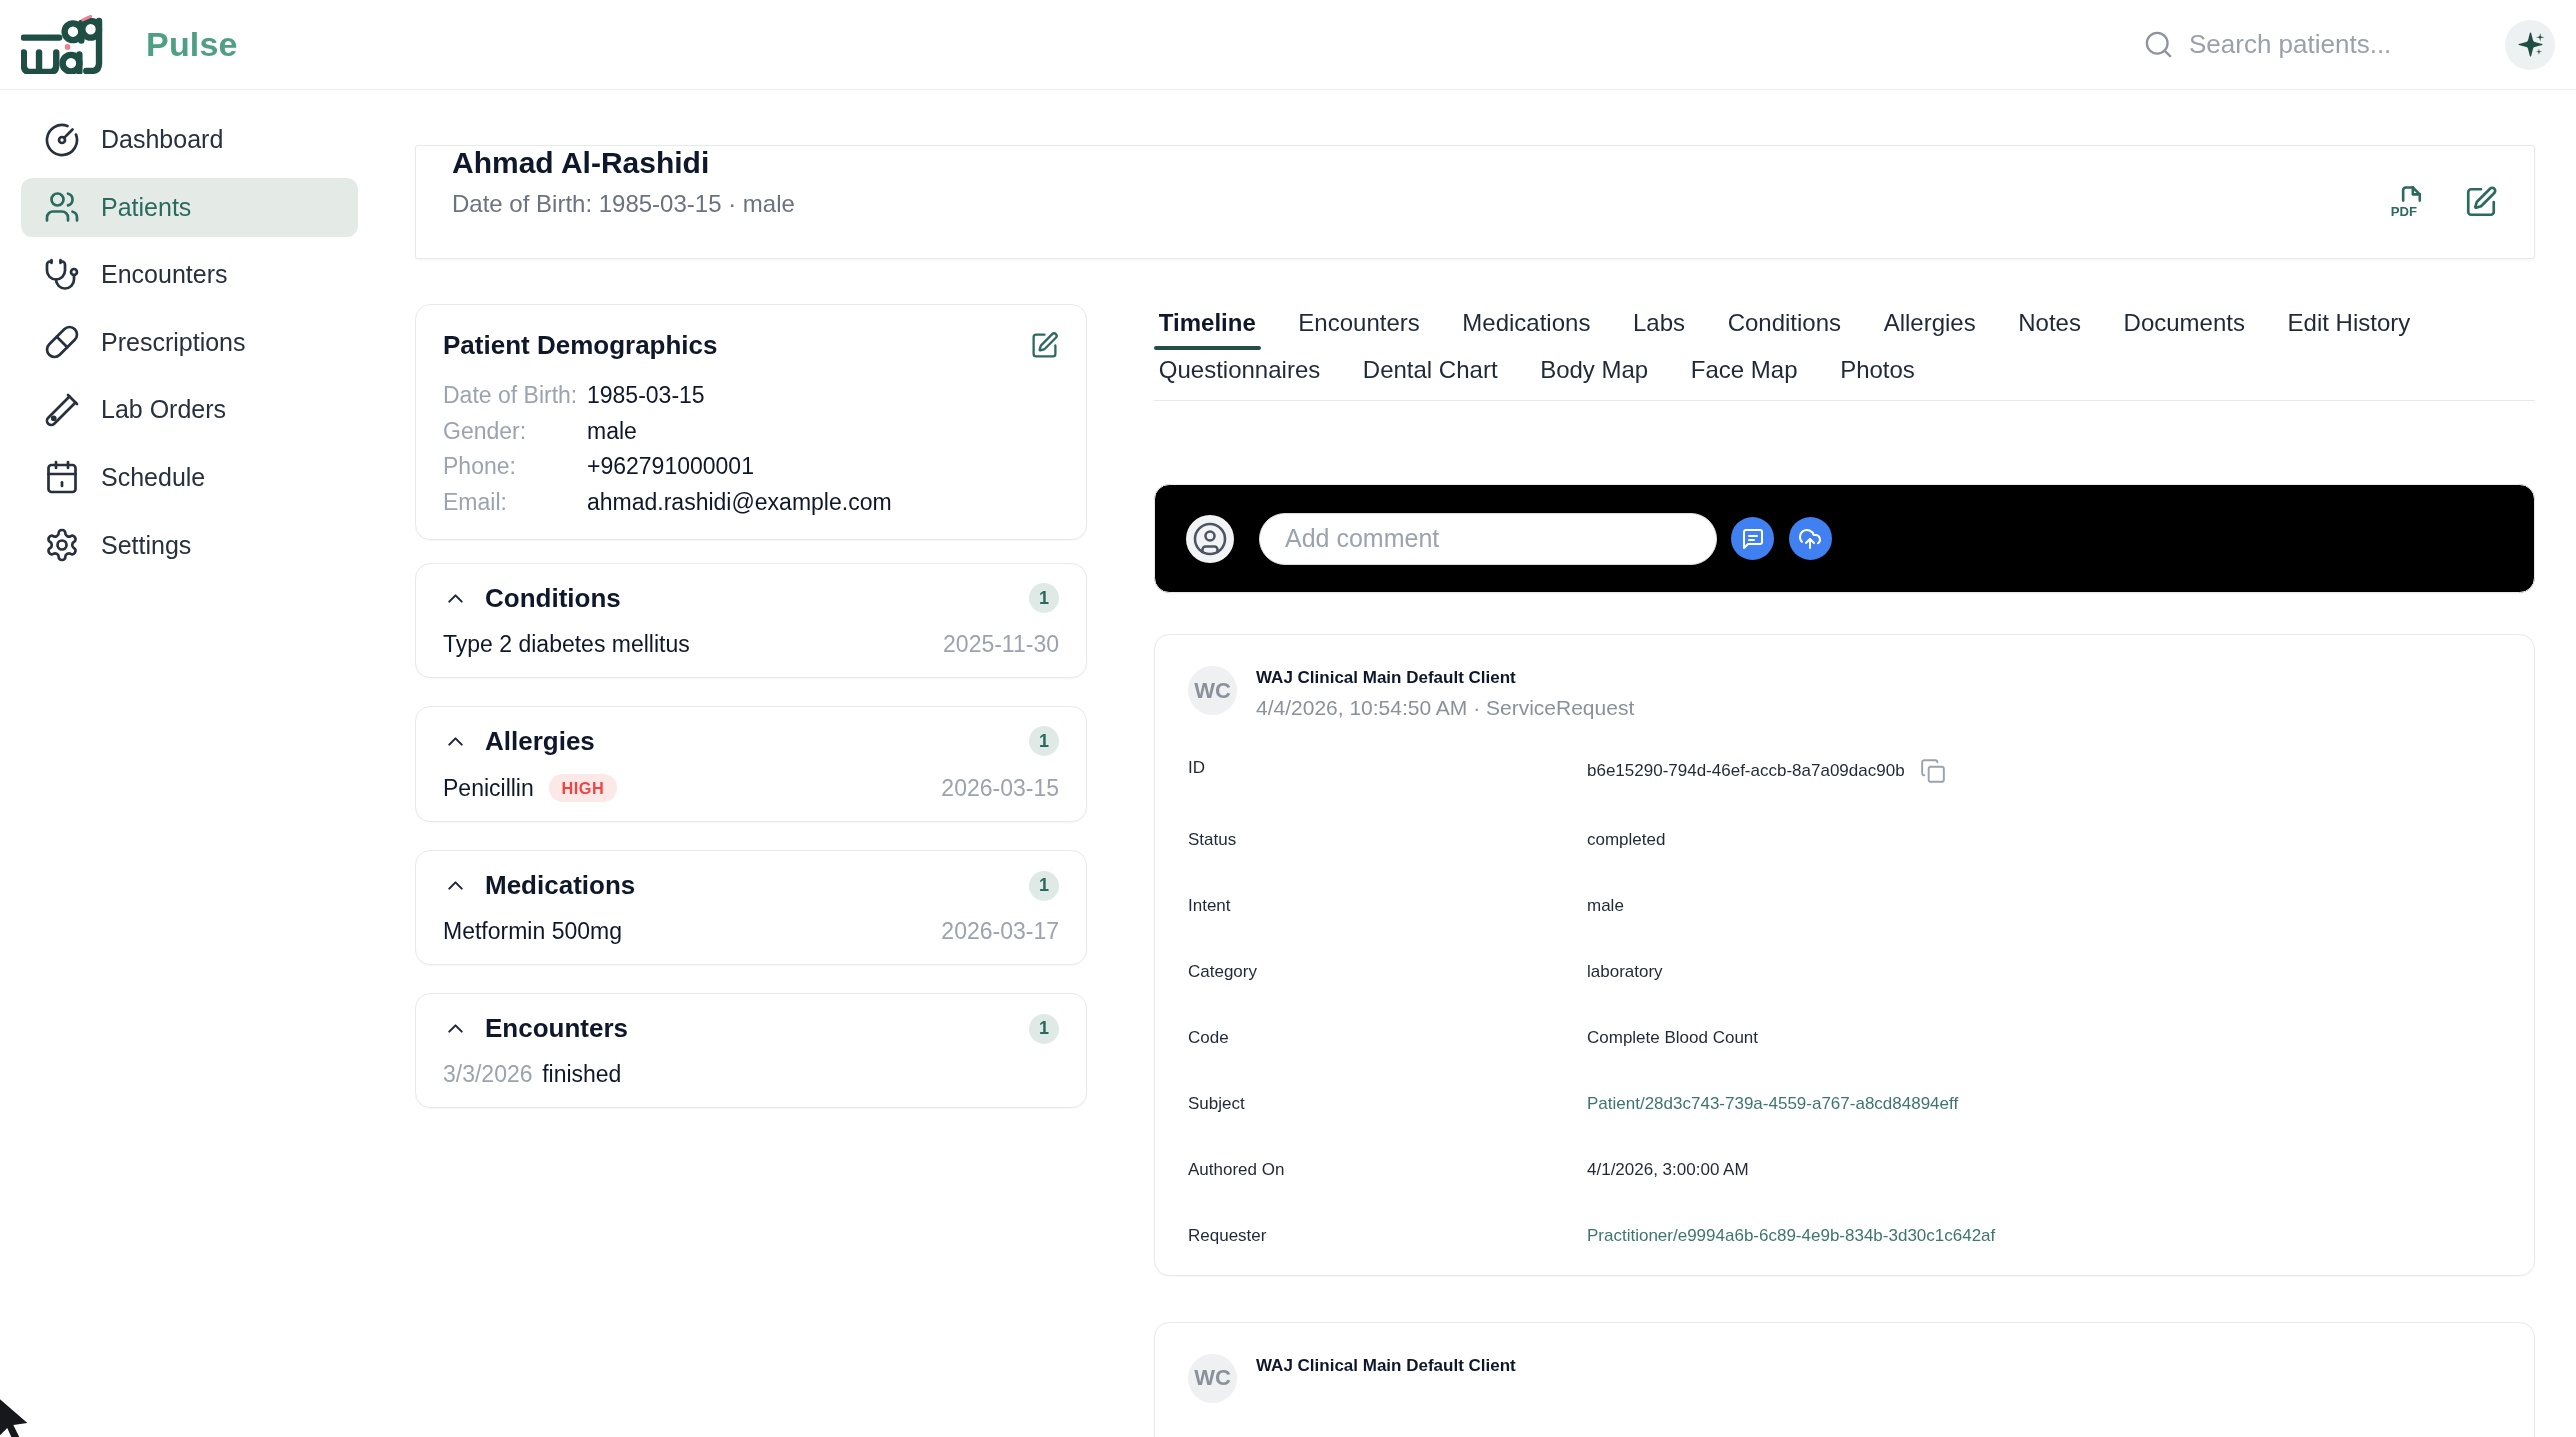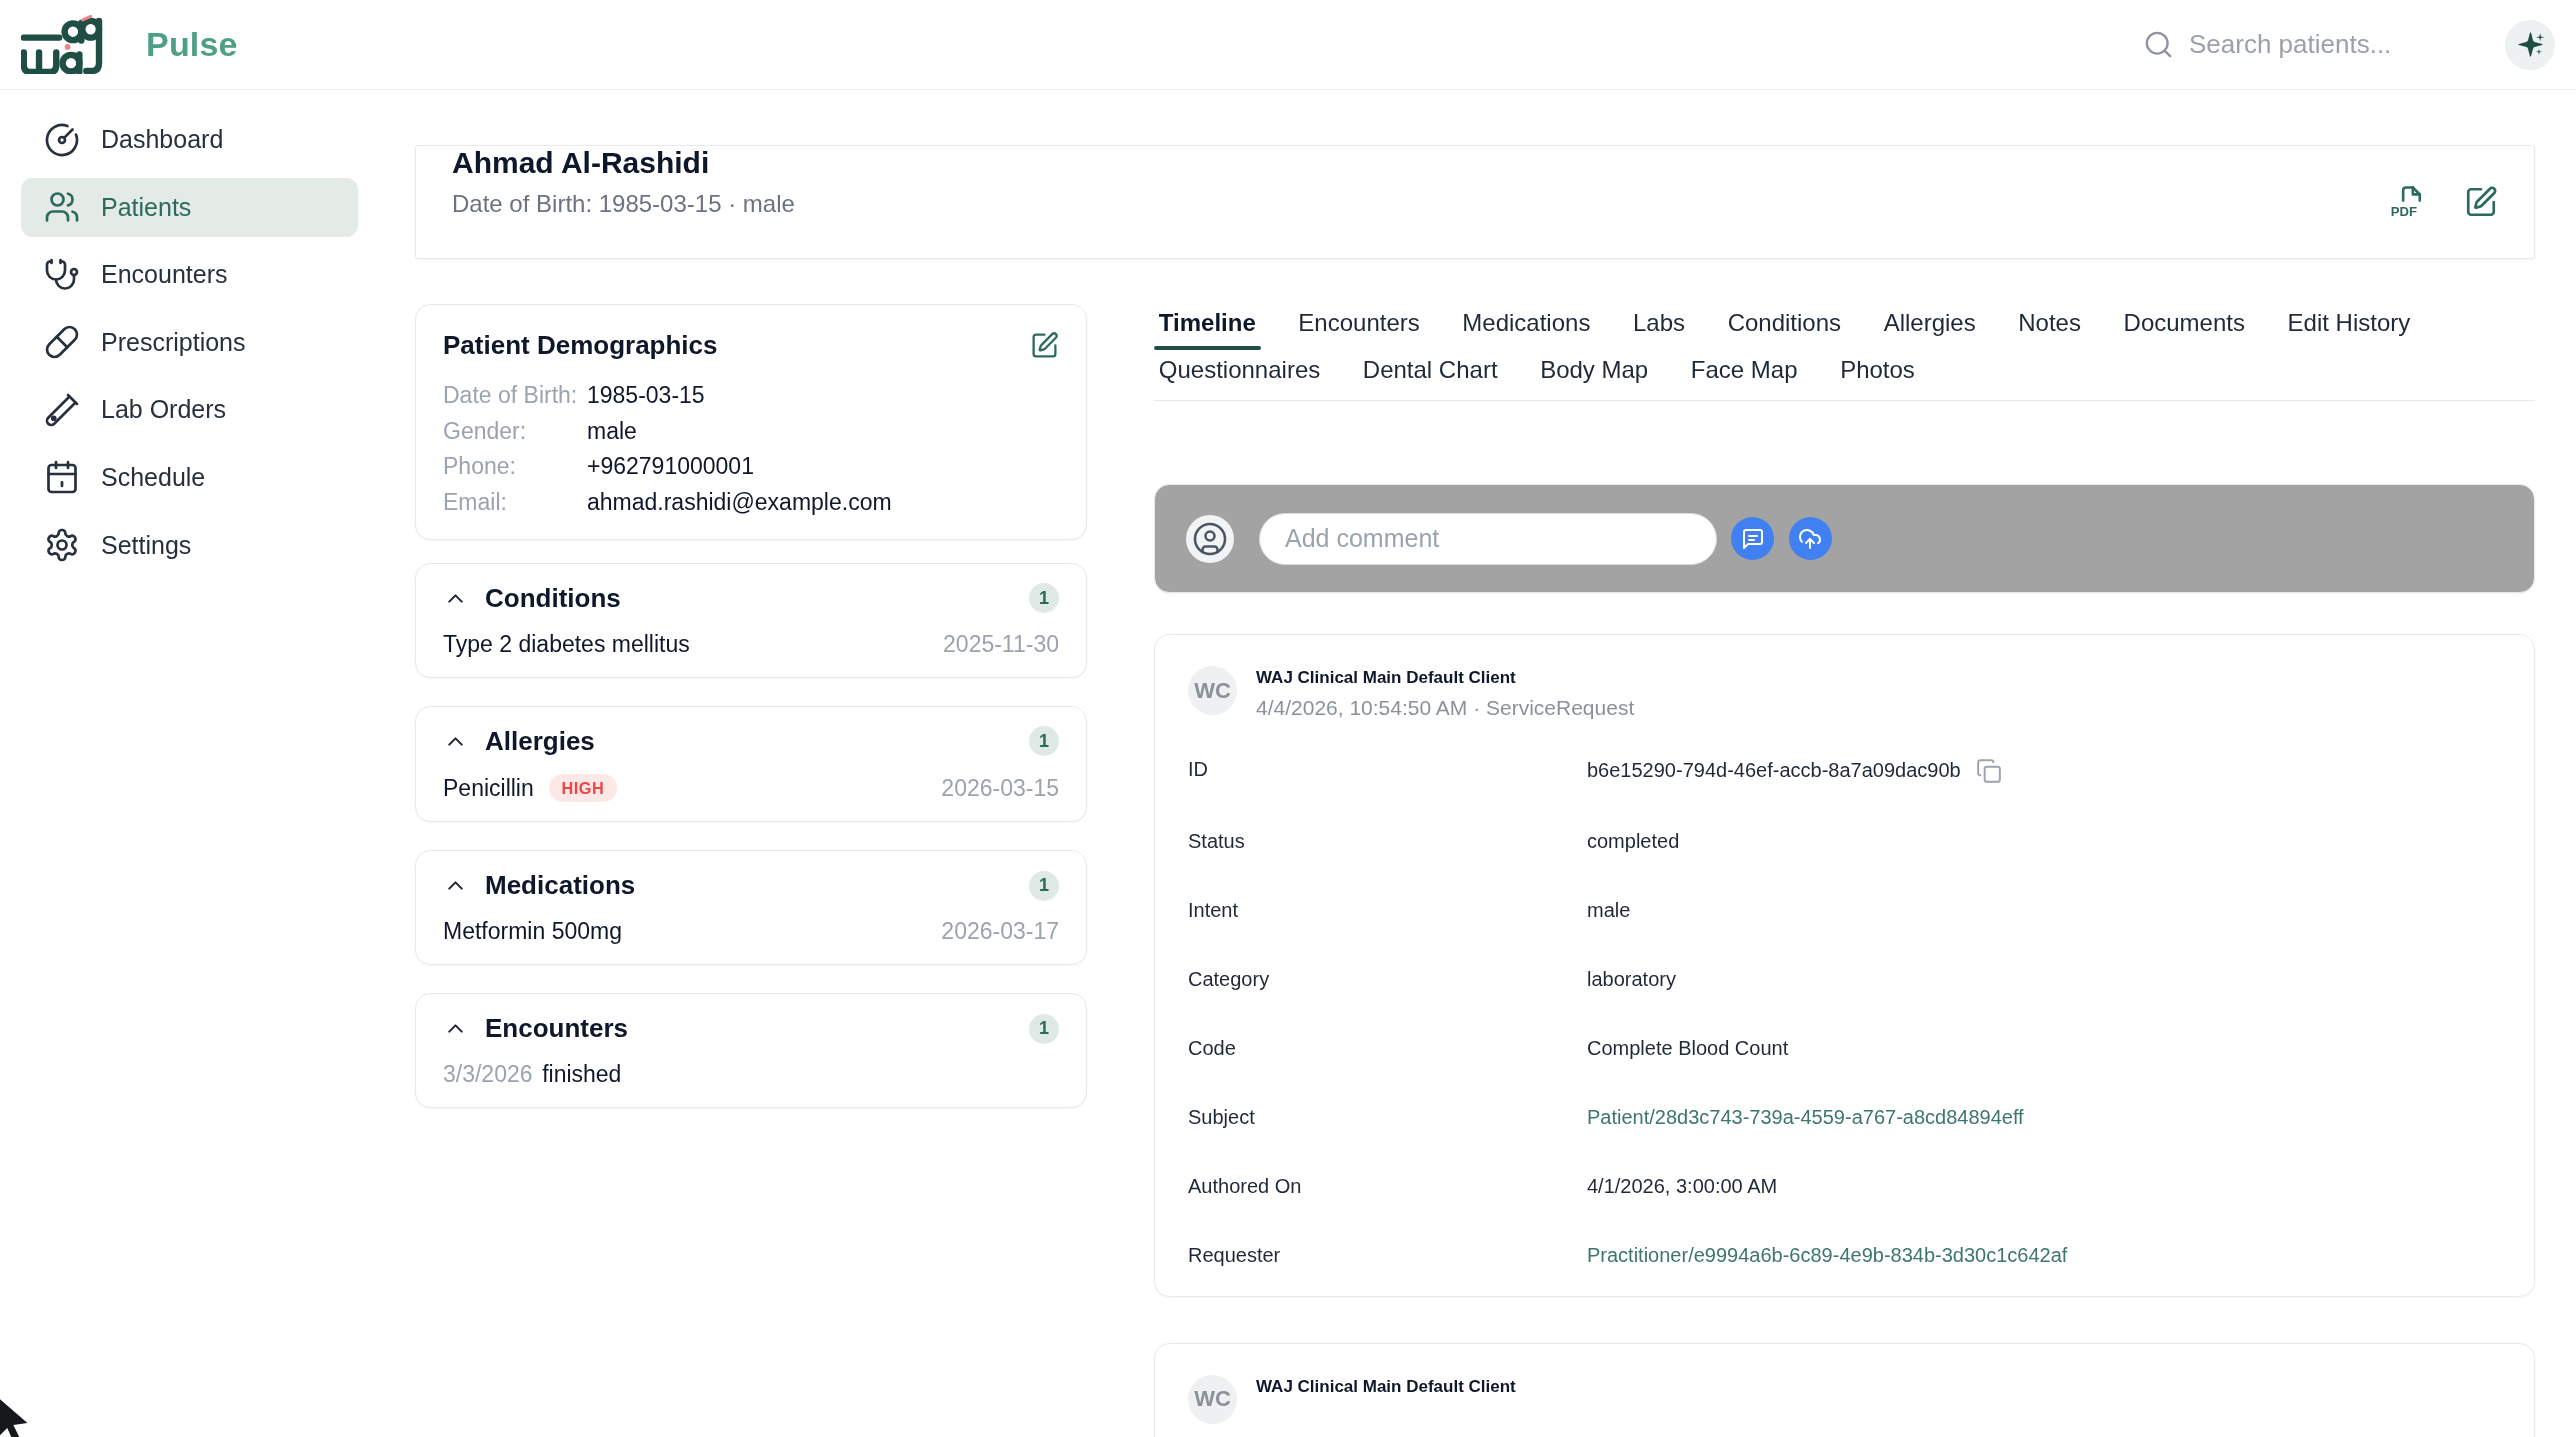--- a/index.html
+++ b/index.html
@@ -108,21 +108,21 @@
   .tabs-row2 { margin-top:5.7px; }
   .tabs-row2 .tab { padding-bottom:16.3px; }
   .tab.active { font-weight:600; color:#0f172a; }
   .tab.active::after {
     content:""; position:absolute; left:0; right:0; bottom:0;
     height:4.8px; background:#234e45; border-radius:2.9px;
   }
 
   .comment-card {
     margin-top:83px; height:109px;
-    border:1px solid #e7e9ec; border-radius:15.3px; background:#a3a3a3;
+    border:1px solid #e7e9ec; border-radius:15.3px; background:#000000;
     box-shadow:0 1px 1.9px rgba(16,24,40,.04);
     display:flex; align-items:center; padding:0 31px;
   }
   .avatar-ph {
     width:48px; height:48px; border-radius:50%; background:#f1f3f4;
     display:flex; align-items:center; justify-content:center; color:#4b5563;
   }
   .comment-input {
     margin-left:25px; width:458px; height:52px; border-radius:26px;
     border:1.4px solid #d7dbe0; padding:0 25px; font-size:25px;
@@ -143,21 +143,21 @@
   .entry-head { display:flex; gap:19px; }
   .entry-avatar {
     width:49px; height:49px; border-radius:50%; background:#eef0f2;
     color:#8a919b; font-size:22px; font-weight:600;
     display:flex; align-items:center; justify-content:center; flex:none;
   }
   .entry-author { font-size:17px; font-weight:600; color:#0f172a; margin-top:1.9px; }
   .entry-meta { font-size:21px; color:#8a919b; margin-top:7.7px; }
 
   .fields { margin-top:38px; }
-  .field-row { display:flex; align-items:flex-start; font-size:20px; margin-bottom:46px; }
+  .field-row { display:flex; align-items:flex-start; font-size:17px; margin-bottom:46px; }
   .field-row:last-child { margin-bottom:0; }
   .field-label { width:399px; flex:none; color:#1f2937; }
   .field-value { color:#1f2937; display:flex; align-items:center; }
   .field-value.link { color:#3d766d; cursor:pointer; }
   .copy-btn { background:none; border:none; color:#9aa3af; margin-left:15.3px; cursor:pointer; }
 
   .cursor { position:absolute; left:-2.9px; top:1396px; color:#16181c; pointer-events:none; }
 </style>
 </head>
 <body>

